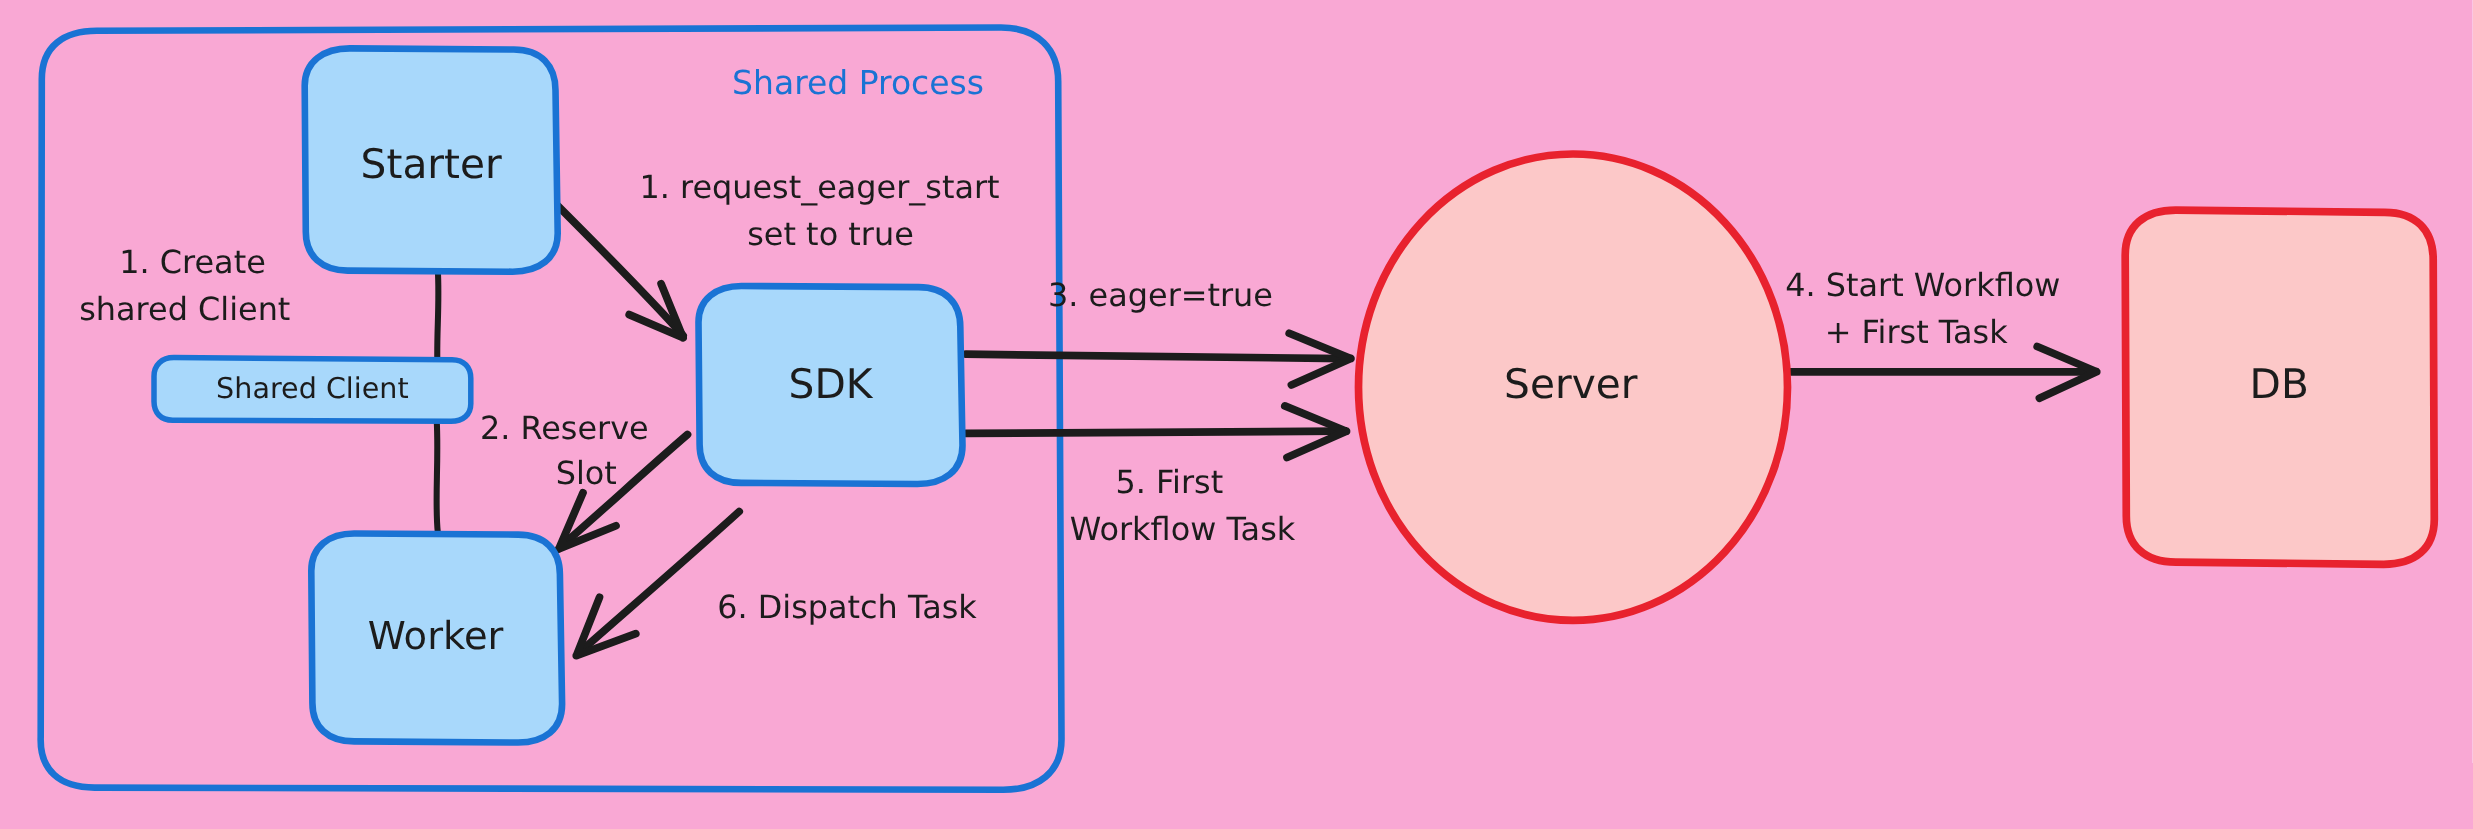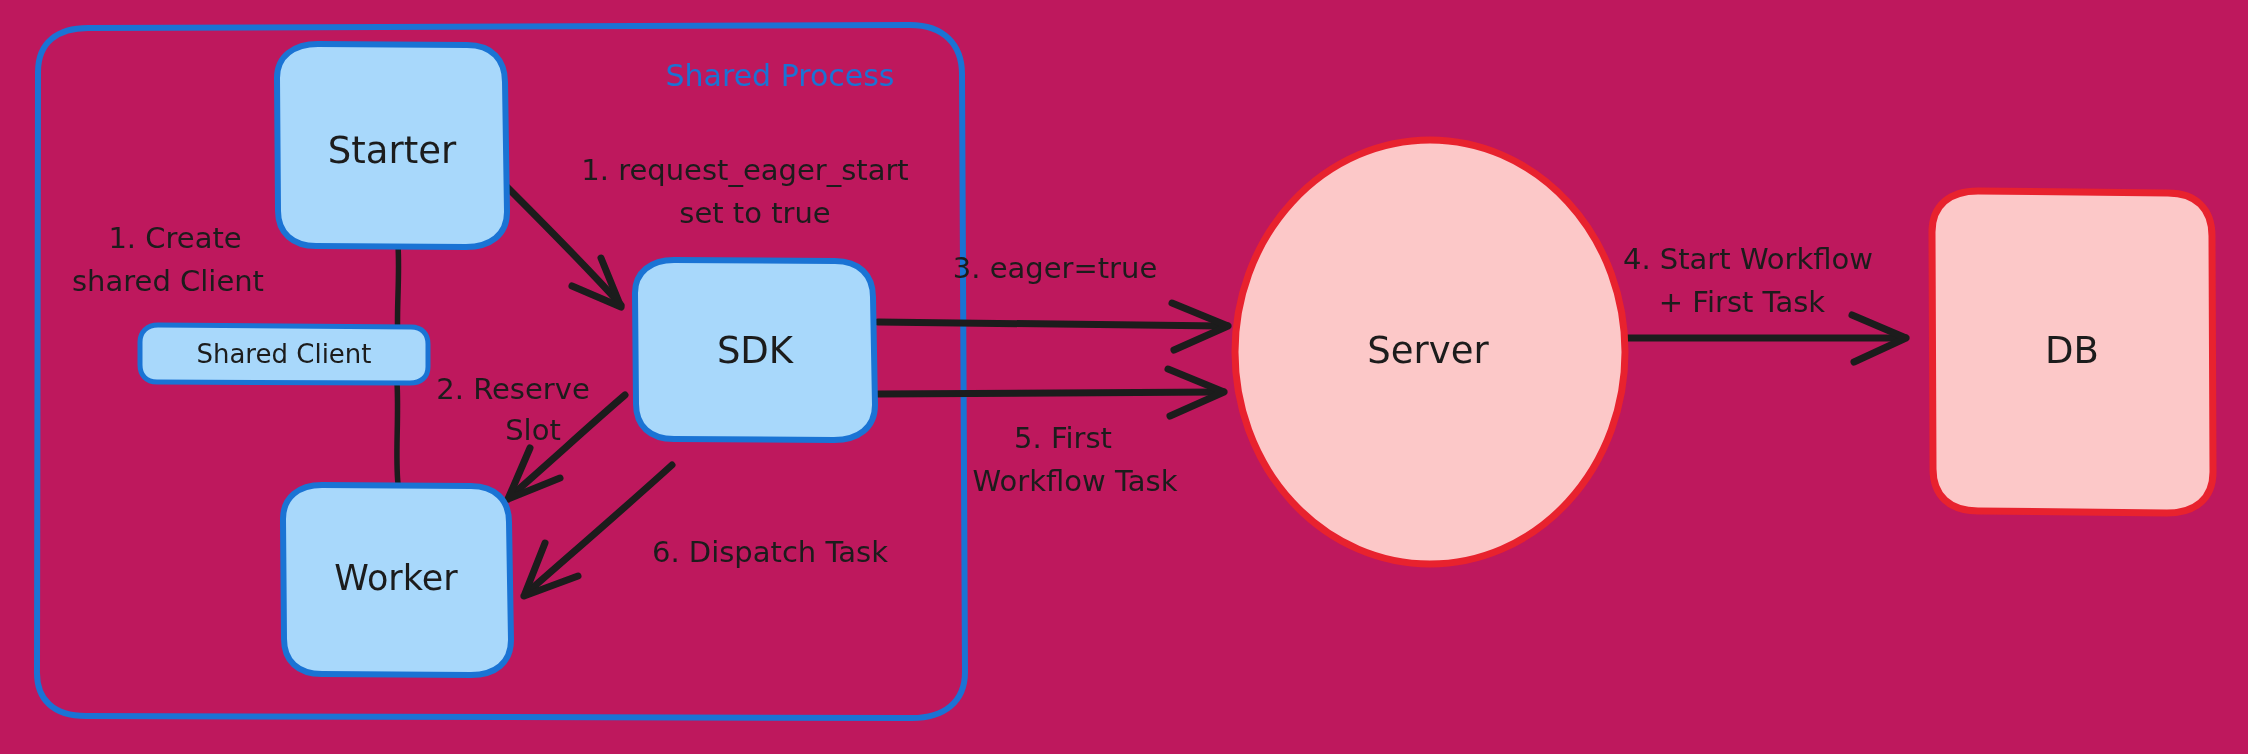--- a/index.html
+++ b/index.html
@@ -7,21 +7,21 @@
     padding: 0;
     background: #ffffff;
   }
   body {
     font-family: "DejaVu Sans", sans-serif;
   }
   #canvas {
     position: relative;
     width: 2248px;
     height: 754px;
-    background: #be185d;
+    background: #f9a8d4;
     overflow: hidden;
   }
   svg.layer {
     position: absolute;
     top: 0;
     left: 0;
     width: 2248px;
     height: 754px;
   }
   .node-label {

